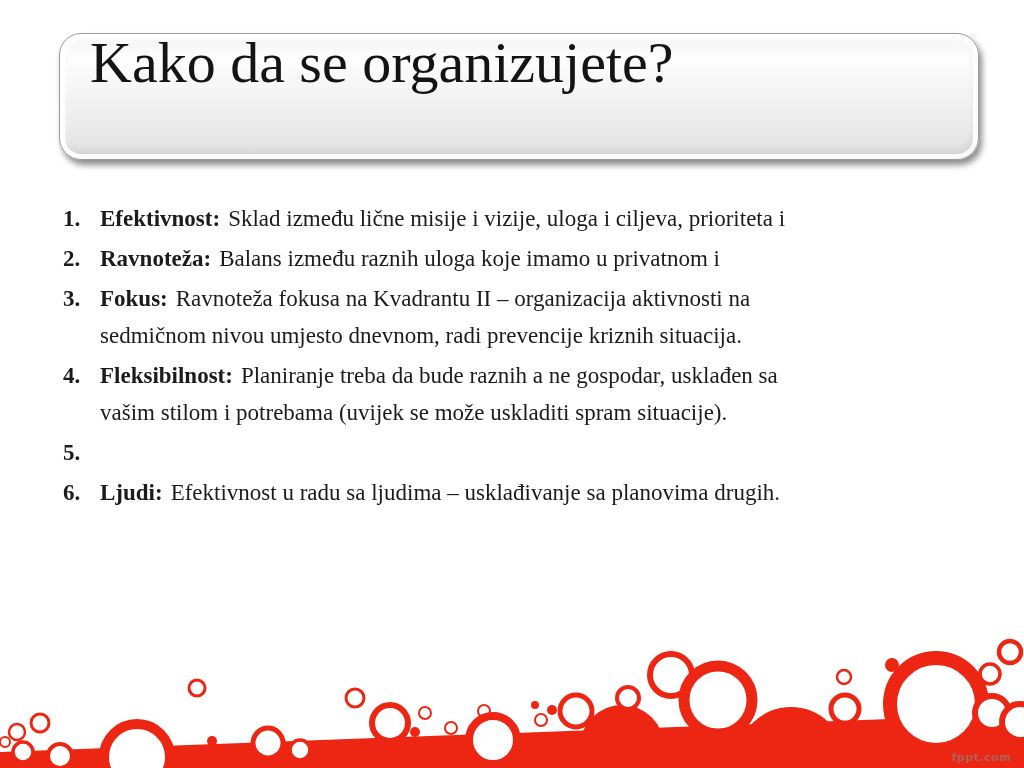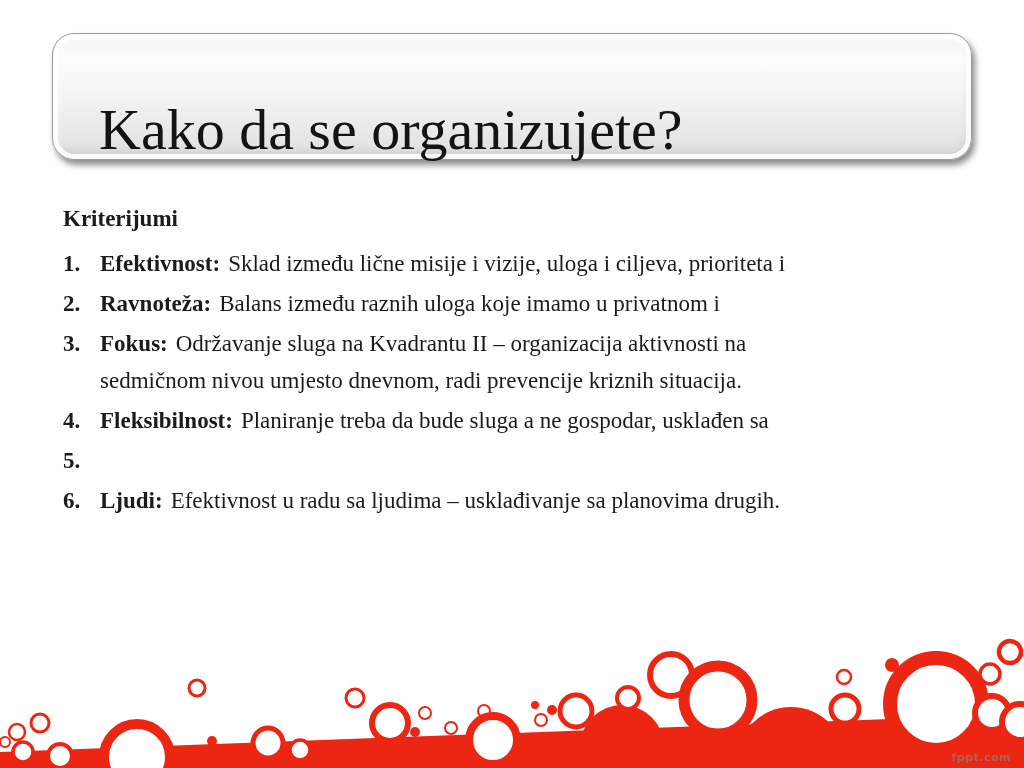--- a/index.html
+++ b/index.html
@@ -1,29 +1,29 @@
 <!DOCTYPE html>
 <html><head>
 <meta charset="utf-8">
 <style>
   html,body{margin:0;padding:0;}
   .slide{
     position:relative;width:1024px;height:768px;background:#ffffff;overflow:hidden;
     font-family:"Liberation Serif","DejaVu Serif",serif;color:#1b1b1b;
   }
   .title-box{
-    position:absolute;left:52px;top:33px;width:920px;height:127px;
+    position:absolute;left:59px;top:33px;width:920px;height:127px;
     border-radius:22px;border:1px solid #9b9b9b;box-sizing:border-box;
     background:linear-gradient(180deg,#f3f3f3 0%,#fdfdfd 20%,#f5f5f5 45%,#ebebeb 72%,#dfdfdf 100%);
     box-shadow:
       inset 0 0 0 5px rgba(255,255,255,0.9),
       inset 3px 4px 8px rgba(255,255,255,0.95),
       inset -2px -6px 10px rgba(0,0,0,0.10),
       3px 5px 6px rgba(0,0,0,0.45);
-    display:flex;align-items:flex-end;padding-left:16px;
+    display:flex;align-items:flex-start;
   }
   .title-text{
     padding-left:30px;font-size:58px;line-height:1;color:#141414;
     letter-spacing:0px;white-space:nowrap;
   }
   .content{
     position:absolute;left:63px;top:200px;width:912px;
     font-size:23px;line-height:37px;
   }
   .heading{font-weight:bold;margin:0 0 8px 0;}
@@ -42,48 +42,48 @@
 </head>
 <body>
 
 <div class="slide">
 
   <div class="title-box">
     <div class="title-text">Kako da se organizujete?</div>
   </div>
 
   <div class="content">
-    <div class="heading">Kriterijumi</div>
 
     <div class="item">
       <span class="num">1.</span>
       <div class="itext">
         <div class="iline1"><span class="ilabel">Efektivnost:</span><span>Sklad između lične misije i vizije, uloga i ciljeva, prioriteta i</span></div>
       </div>
     </div>
 
     <div class="item">
       <span class="num">2.</span>
       <div class="itext">
         <div class="iline1"><span class="ilabel">Ravnoteža:</span><span>Balans između raznih uloga koje imamo u privatnom i</span></div>
       </div>
     </div>
 
     <div class="item">
       <span class="num">3.</span>
       <div class="itext">
-        <div class="iline1"><span class="ilabel">Fokus:</span><span>Održavanje sluga na Kvadrantu II – organizacija aktivnosti na</span></div>
+        <div class="iline1"><span class="ilabel">Fokus:</span><span>Ravnoteža fokusa na Kvadrantu II – organizacija aktivnosti na</span></div>
         <div>sedmičnom nivou umjesto dnevnom, radi prevencije kriznih situacija.</div>
       </div>
     </div>
 
     <div class="item">
       <span class="num">4.</span>
       <div class="itext">
-        <div class="iline1"><span class="ilabel">Fleksibilnost:</span><span>Planiranje treba da bude sluga a ne gospodar, usklađen sa</span></div>
+        <div class="iline1"><span class="ilabel">Fleksibilnost:</span><span>Planiranje treba da bude raznih a ne gospodar, usklađen sa</span></div>
+        <div>vašim stilom i potrebama (uvijek se može uskladiti spram situacije).</div>
       </div>
     </div>
 
     <div class="item">
       <span class="num">5.</span>
       <div class="itext">
       </div>
     </div>
 
     <div class="item">

